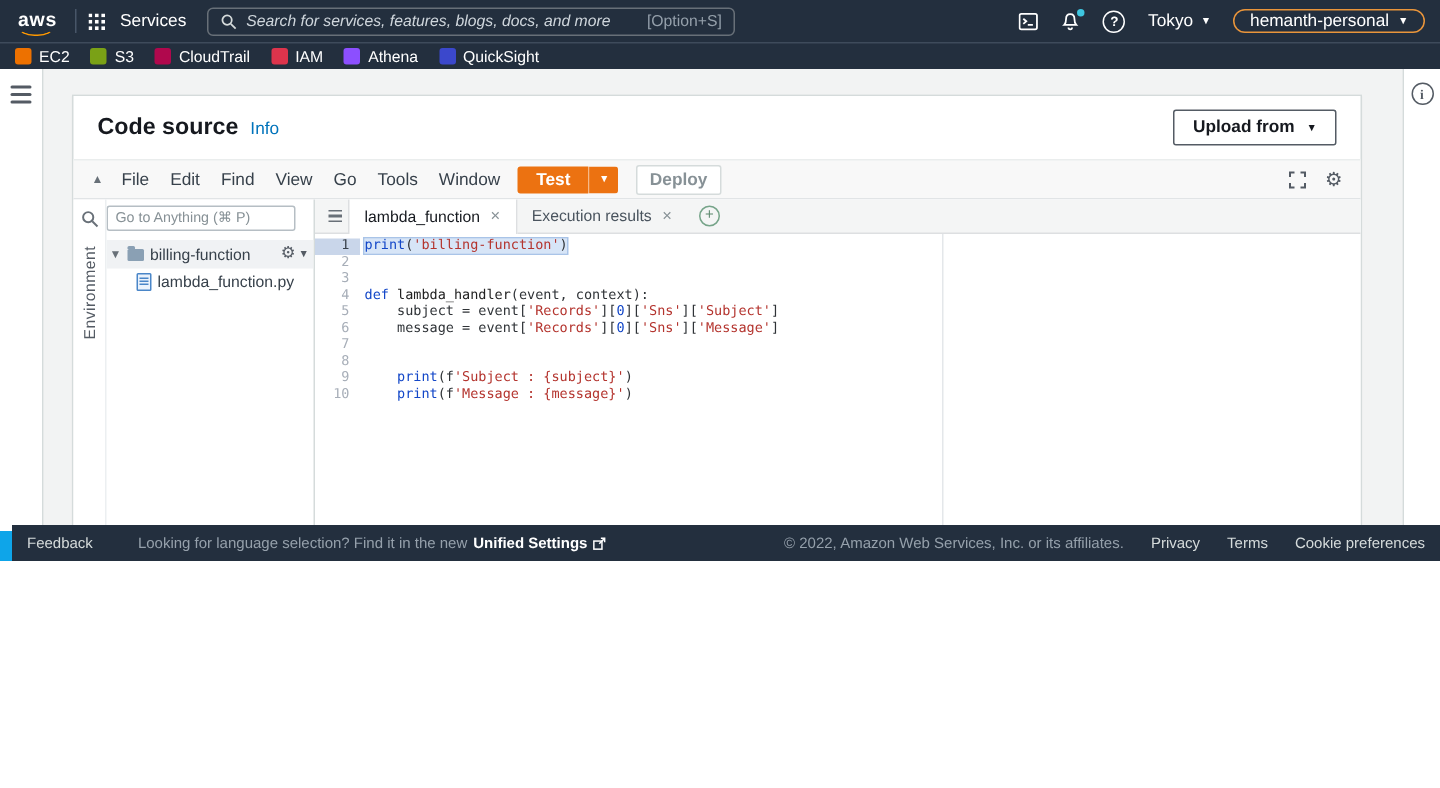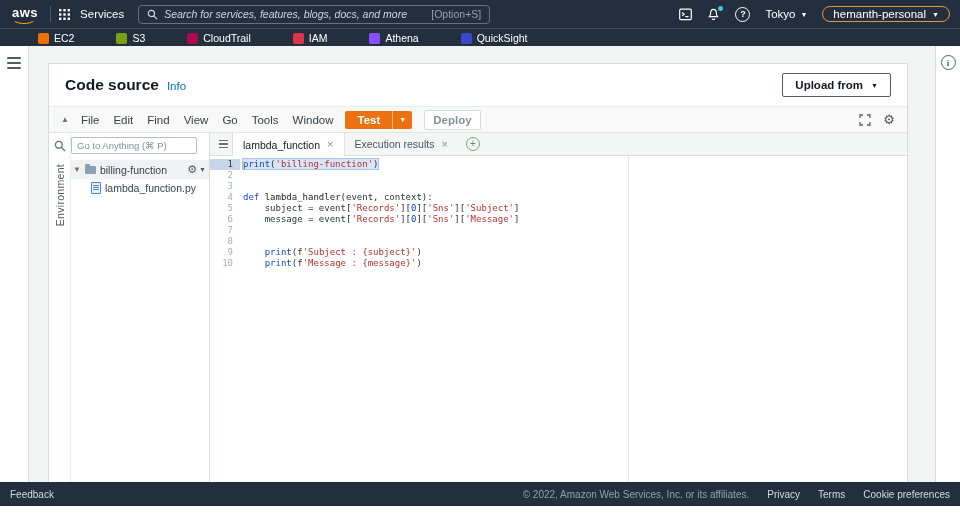--- a/index.html
+++ b/index.html
@@ -1,16 +1,16 @@
 <!DOCTYPE html>
 <html><head>
 <meta charset="utf-8">
 <style>
   html,body{margin:0;padding:0;background:#fff;}
-  .screen{position:relative;width:960px;height:506px;overflow:hidden;font-family:"Liberation Sans",sans-serif;background:#0ea5e9;}
+  .screen{position:relative;width:960px;height:374px;overflow:hidden;font-family:"Liberation Sans",sans-serif;background:#0ea5e9;}
 
   
   .topnav{position:absolute;top:0;left:0;right:0;height:28px;background:#232f3e;display:flex;align-items:center;padding:0 10px;box-sizing:border-box;color:#fff;z-index:6;}
   .aws-logo{position:relative;font-weight:700;font-size:13px;letter-spacing:.5px;padding:0 10px 4px 2px;}
   .aws-smile{position:absolute;left:2px;bottom:0;width:22px;height:6px;border:1.6px solid transparent;border-bottom-color:#ff9900;border-radius:0 0 11px 11px / 0 0 6px 6px;}
   .nav-divider{width:1px;height:16px;background:#485668;margin:0 8px 0 2px;}
   .nav-services{display:flex;align-items:center;gap:10px;font-size:11.5px;cursor:default;}
   .nav-search{margin-left:14px;width:352px;height:19px;border:1px solid #687078;border-radius:4px;display:flex;align-items:center;gap:6px;padding:0 8px;box-sizing:border-box;font-size:10.5px;color:#d5dbdb;}
   .nav-search .ph{font-style:italic;color:#cfd6dc;}
   .nav-search .shortcut{margin-left:auto;color:#95a0ab;font-style:normal;}
@@ -18,21 +18,21 @@
   .icon-btn{position:relative;display:flex;align-items:center;justify-content:center;}
   .notif-dot{position:absolute;top:-2px;right:-3px;width:5px;height:5px;border-radius:50%;background:#3ec6e0;}
   .help-circle{width:13px;height:13px;border:1.3px solid #fff;border-radius:50%;font-size:9px;display:flex;align-items:center;justify-content:center;font-weight:700;}
   .nav-region{display:flex;align-items:center;gap:5px;font-size:11.5px;}
   .nav-account{display:flex;align-items:center;gap:6px;font-size:11.5px;border:1px solid #e9953b;border-radius:10px;padding:1px 10px;}
   .caret{font-size:7px;line-height:1;color:#d5dbdb;}
   .caret-w{font-size:7px;line-height:1;color:#fff;}
 
   
   .favbar{position:absolute;top:28px;left:0;right:0;height:18px;background:#232f3e;border-top:1px solid #3e4b5b;display:flex;align-items:center;gap:14px;padding:0 10px;box-sizing:border-box;z-index:5;}
-  .fav-item{display:flex;align-items:flex-end;gap:5px;color:#fff;font-size:10.5px;margin-left:28px;}
+  .fav-item{display:flex;align-items:center;gap:5px;color:#fff;font-size:10.5px;}
   .fav-icon{width:11px;height:11px;border-radius:2px;flex:0 0 11px;}
 
   
   .content{position:absolute;top:46px;bottom:20px;left:0;right:0;background:#f2f3f3;}
   .left-strip{position:absolute;left:0;top:0;bottom:0;width:28px;background:#fff;border-right:1px solid #d5dbdb;}
   .hamburger{margin:11px auto 0;width:14px;}
   .hamburger div{height:2px;background:#545b64;margin-bottom:3px;border-radius:1px;}
   .right-strip{position:absolute;right:0;top:0;bottom:0;width:24px;background:#fff;border-left:1px solid #d5dbdb;display:flex;justify-content:center;}
   .info-circle{margin-top:9px;width:13px;height:13px;border:1.4px solid #545b64;border-radius:50%;color:#545b64;font-size:9px;font-weight:700;display:flex;align-items:center;justify-content:center;font-family:"Liberation Serif",serif;}
 
@@ -96,21 +96,21 @@
   .tk-d{color:#2f3337;}
   .tk-k{color:#1347c8;}
   .tk-s{color:#b4342e;}
   .tk-n{color:#1347c8;}
   .tk-f{color:#222;}
 
   .statusbar{height:18px;flex:0 0 18px;display:flex;align-items:center;justify-content:flex-end;gap:16px;padding:0 10px;font-size:10px;color:#37414b;text-decoration:underline;}
   .statusbar .gear{font-size:11px;}
 
   
-  .footer{position:absolute;bottom:0;left:0;right:0;height:20px;background:#232f3e;display:flex;align-items:center;padding:12px 10px;box-sizing:border-box;font-size:10px;color:#d5dbdb;gap:30px;z-index:6;}
+  .footer{position:absolute;bottom:0;left:8px;right:0;height:20px;background:#232f3e;display:flex;align-items:center;padding:12px 10px;box-sizing:border-box;font-size:10px;color:#d5dbdb;gap:30px;z-index:6;}
   .footer .muted{color:#95a0ab;}
   .footer .bold-link{color:#fff;font-weight:700;margin-left:4px;display:inline-flex;align-items:center;gap:3px;}
   .footer-right{margin-left:auto;display:flex;align-items:center;gap:18px;}
   svg{display:block;}
 </style>
 </head>
 <body>
 
 <div class="screen">
 
@@ -346,20 +346,30 @@
             <span>Spaces: 4</span>
             <span class="gear">⚙</span>
           </div>
         </div>
       </div>
     </div>
   </div>
 
   <div class="footer">
     <span>Feedback</span>
+    <span class="muted">
+      <span>Looking for language selection? Find it in the new</span><span class="bold-link">
+          <span>Unified Settings</span>
+          <svg width="9" height="9" viewBox="0 0 10 10">
+            <rect x="1" y="3" width="6" height="6" fill="none" stroke="#ffffff" stroke-width="1.1"></rect>
+            <line x1="5" y1="5" x2="9" y2="1" stroke="#ffffff" stroke-width="1.1"></line>
+            <polyline points="6.2,1 9,1 9,3.8" fill="none" stroke="#ffffff" stroke-width="1.1"></polyline>
+          </svg>
+        </span>
+    </span>
     <div class="footer-right">
       <span class="muted">© 2022, Amazon Web Services, Inc. or its affiliates.</span>
       <span>Privacy</span>
       <span>Terms</span>
       <span>Cookie preferences</span>
     </div>
   </div>
 
 </div>
 

